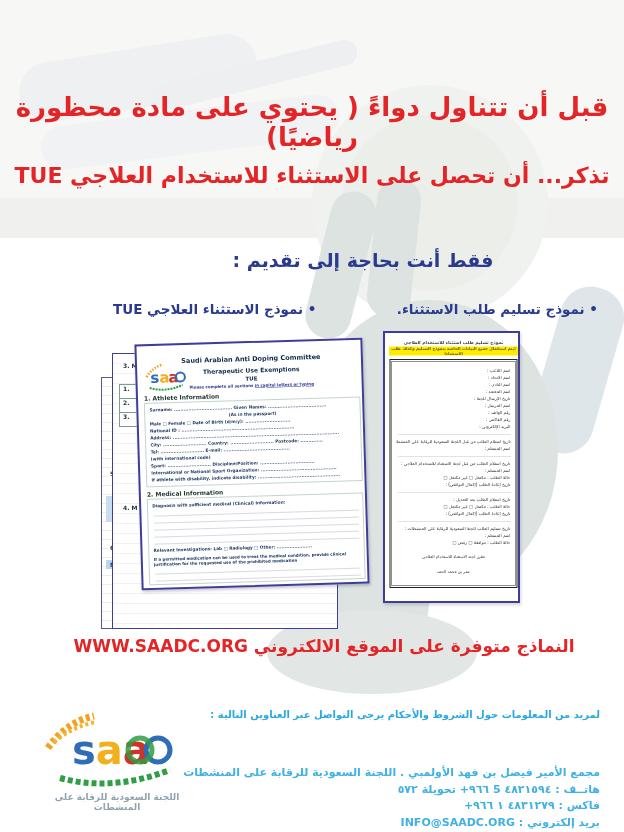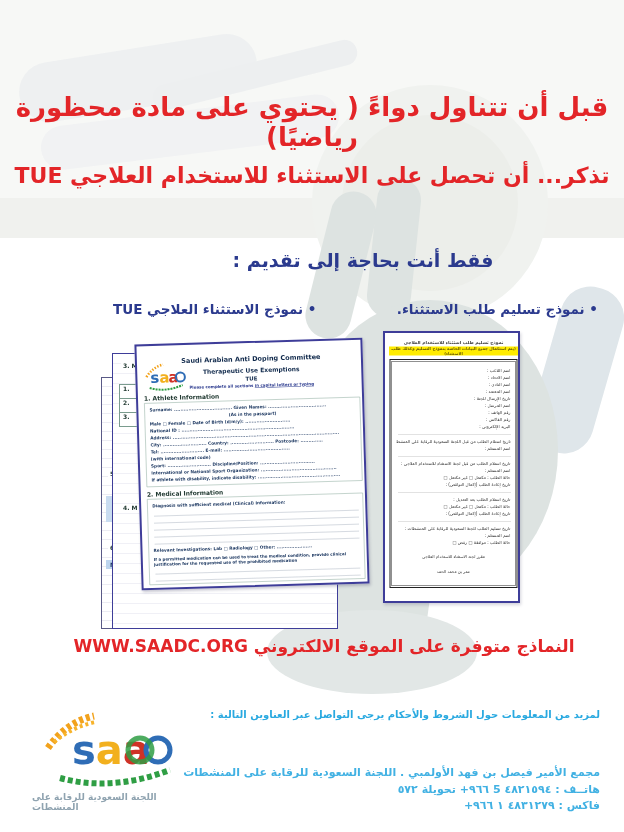--- a/index.html
+++ b/index.html
@@ -101,21 +101,21 @@
   .contact-heading{
     position:absolute;right:24px;top:709px;direction:rtl;
     font-size:10px;font-weight:bold;color:#29a9e0;white-space:nowrap;
   }
   .contact-block{
     position:absolute;right:24px;top:733px;direction:rtl;text-align:right;
     color:#41b1e3;font-size:11px;font-weight:bold;line-height:16.5px;margin-top:32px;
   }
   .logo{position:absolute;left:42px;top:708px;width:150px;height:100px;}
   .logo-caption{
-    position:absolute;left:-10px;top:84px;width:170px;text-align:left;
+    position:absolute;left:-10px;top:84px;width:170px;text-align:center;
     direction:rtl;font-size:9px;font-weight:bold;color:#8fa3b0;
   }
 </style>
 </head>
 <body>
 
 <div class="poster">
 
   <svg class="bg" width="624" height="832" viewBox="0 0 624 832">
     <rect width="624" height="832" fill="#ffffff"></rect>
@@ -256,20 +256,21 @@
   <div class="site-line">
     <span>النماذج متوفرة على الموقع الالكتروني</span>
     <span>WWW.SAADC.ORG</span>
   </div>
 
   <div class="contact-heading">لمزيد من المعلومات حول الشروط والأحكام يرجى التواصل عبر العناوين التالية :</div>
   <div class="contact-block">
     <div class="cline">مجمع الأمير فيصل بن فهد الأولمبي . اللجنة السعودية للرقابة على المنشطات</div>
     <div class="cline">هاتــف : ٤٨٢١٥٩٤ 5 ٩٦٦+  تحويلة ٥٧٢</div>
     <div class="cline">فاكس : ٤٨٣١٢٧٩ ١ ٩٦٦+</div>
+    <div class="cline">بريد إلكتروني : INFO@SAADC.ORG</div>
   </div>
 
   <div class="logo">
     <svg width="150" height="84" viewBox="0 0 150 84">
       <path d="M6,40 Q24,14 52,8" stroke="#f2a21c" stroke-width="7" fill="none" stroke-dasharray="4 3"></path>
       <path d="M12,34 Q32,18 54,14" stroke="#f7b32b" stroke-width="4" fill="none" stroke-dasharray="3 3"></path>
       <text x="30" y="56" font-size="40" font-weight="bold" font-family="DejaVu Sans">
         <tspan fill="#2f6db6">s</tspan><tspan fill="#f2b01e">a</tspan><tspan fill="#cf3227">a</tspan>
       </text>
       <circle cx="116" cy="42" r="12" stroke="#2f6db6" stroke-width="5" fill="none"></circle>

